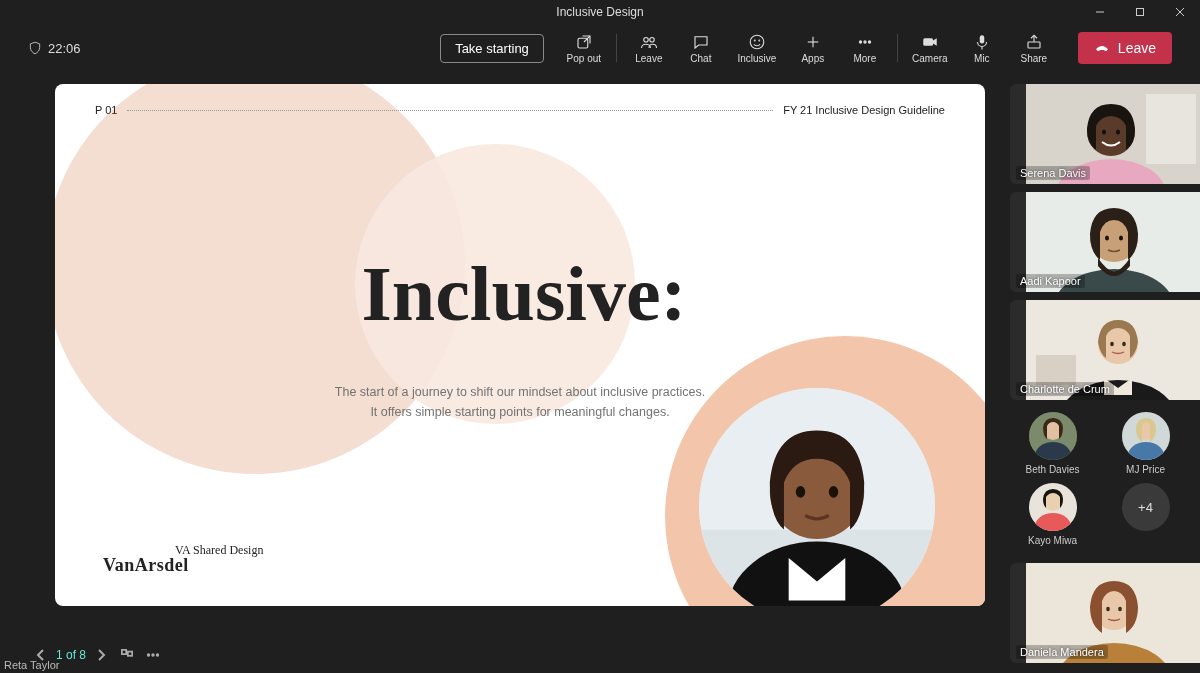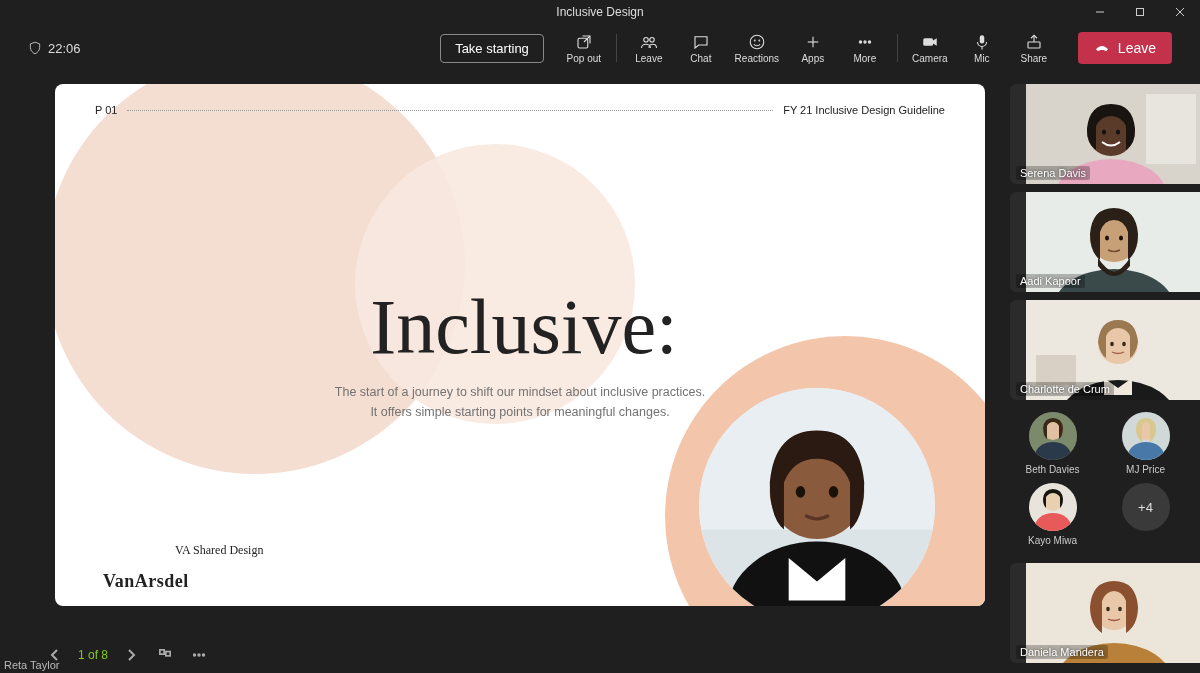--- a/index.html
+++ b/index.html
@@ -34,29 +34,29 @@
 
 
 .circle { position: absolute; border-radius: 50%; }
 .c1 { width: 420px; height: 420px; background: #f3d9cc; left: -10px; top: -30px; opacity: 0.9; }
 .c2 { width: 280px; height: 280px; background: #f8e8df; left: 300px; top: 60px; opacity: 0.9; }
 .c3 { width: 360px; height: 360px; background: #f3c6ab; right: -40px; bottom: -90px; }
 
 
 .slide-header { position: absolute; top: 20px; left: 40px; right: 40px; display: flex; align-items: center; font-size: 11px; font-family: Georgia, serif; }
 .slide-header .dots { flex: 1; border-top: 1px dotted #999; margin: 0 10px; }
-.slide-title { position: absolute; left: 8px; right: 0; top: 165px; text-align: center; font-family: Georgia, 'Times New Roman', serif; font-size: 78px; font-weight: 400; margin-top: 33px; }
+.slide-title { position: absolute; left: 8px; right: 0; top: 165px; text-align: center; font-family: Georgia, 'Times New Roman', serif; font-size: 78px; font-weight: 700; }
 .slide-sub { position: absolute; left: 0; right: 0; top: 298px; text-align: center; font-family: Georgia, serif; font-size: 12.5px; line-height: 1.6; color: #737373; }
 .slide-share { position: absolute; left: 120px; bottom: 48px; font-family: Georgia, serif; font-size: 12px; }
-.slide-logo { position: absolute; left: 48px; bottom: 14px; font-family: Georgia, serif; font-size: 18px; font-weight: 600; letter-spacing: 0.5px; }
+.slide-logo { position: absolute; left: 48px; bottom: 30px; font-family: Georgia, serif; font-size: 18px; font-weight: 600; letter-spacing: 0.5px; }
 .person-circle { position: absolute; width: 236px; height: 236px; border-radius: 50%; overflow: hidden; right: 50px; bottom: -18px; background: #eee; z-index: 5; }
 .person-circle svg { width: 100%; height: 100%; }
 
 
-.slide-ctrls { height: 36px; display: flex; align-items: center; gap: 12px; padding-left: 44px; color: #84cc16; font-size: 12px; }
+.slide-ctrls { height: 36px; display: flex; align-items: center; gap: 4px; padding-left: 30px; color: #5eead4; font-size: 12px; }
 .slide-ctrls .nav-btn { width: 22px; height: 22px; display: flex; align-items: center; justify-content: center; }
 .slide-ctrls .nav-btn svg { width: 12px; height: 12px; stroke: #aaa; fill: none; stroke-width: 2; }
 .presenter-name { position: absolute; left: 4px; bottom: 2px; font-size: 11px; color: #bbb; }
 
 
 .rail { width: 190px; padding: 12px 12px 0 0; display: flex; flex-direction: column; gap: 8px; }
 .tile { width: 210px; height: 100px; border-radius: 6px; background: #2b2b2b; position: relative; overflow: hidden; }
 .tile .tname { position: absolute; left: 6px; bottom: 4px; font-size: 11px; color: #fff; text-shadow: 0 0 3px rgba(0,0,0,.7); background: rgba(0,0,0,.25); padding: 1px 4px; border-radius: 2px; }
 .tile svg { width: 100%; height: 100%; }
 .avatar-grid { display: grid; grid-template-columns: 1fr 1fr; gap: 8px 8px; padding: 4px 0 0 0; }
@@ -135,21 +135,21 @@
     </div>
     <div class="tool-item wide">
       <span class="ico">
           <svg viewBox="0 0 24 24">
             <circle cx="12" cy="12" r="9"></circle>
             <circle cx="9" cy="10" r="0.5" fill="#ddd"></circle>
             <circle cx="15" cy="10" r="0.5" fill="#ddd"></circle>
             <path d="M8 15c1 1.5 2.5 2 4 2s3-.5 4-2"></path>
           </svg>
         </span>
-      <span>Reactions</span>
+      <span>Inclusive</span>
     </div>
     <div class="tool-item">
       <span class="ico">
           <svg viewBox="0 0 24 24">
             <line x1="12" y1="5" x2="12" y2="19"></line>
             <line x1="5" y1="12" x2="19" y2="12"></line>
           </svg>
         </span>
       <span>Apps</span>
     </div>

